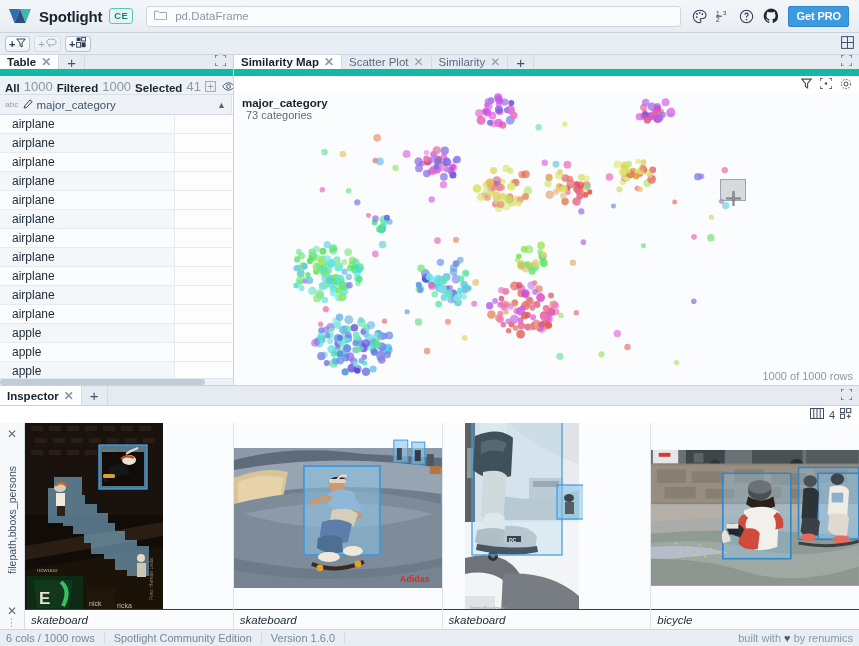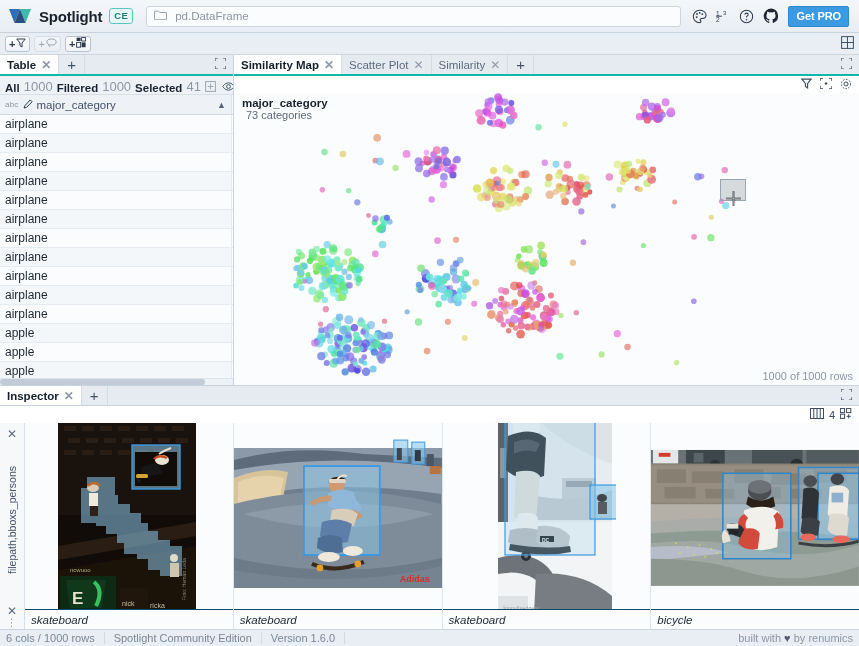--- a/index.html
+++ b/index.html
@@ -59,21 +59,21 @@
   .toolbar2 .spacer { flex:1 1 auto; }
   .grid-ic { color:#3b536b; cursor:pointer; }
 
   
   .body { flex: 1 1 auto; display:flex; flex-direction:column; overflow:hidden; }
   .upper { flex: 0 0 330px; display:flex; overflow:hidden; background:#fff; }
 
   .panel { display:flex; flex-direction:column; background:#fff; overflow:hidden; }
   .panel-tabs {
     height: 21px; flex: 0 0 21px; background:#e6ebf2;
-    border-bottom:2px solid #14b8a6; display:flex; align-items:stretch;
+    border-bottom:7px solid #14b8a6; display:flex; align-items:stretch;
     position:relative;
   }
   .tab {
     display:flex; align-items:center; gap:5px; padding: 0 7px;
     font-size:11.5px; color:#566personal; cursor:pointer; border-right:1px solid #d3dbe5;
     color:#5c6b7d;
   }
   .tab.active { background:#fff; font-weight:bold; color:#16202b; }
   .tab .x { color:#8d99a8; font-size:12px; line-height:1; }
   .tab-add {
@@ -102,21 +102,21 @@
     width: 232px; height:100%; display:flex; align-items:center; gap:4px;
     padding: 0 5px; border-right:1px solid #dde4ec; background:#eef2f7;
     font-size:11.5px; color:#43536a; cursor:pointer;
   }
   .col-cell .abc { font-size:8px; color:#8b97a6; letter-spacing:.2px; }
   .col-cell .nm { flex:1 1 auto; }
   .col-cell .caret { font-size:9px; color:#55657a; }
   .rows { flex:1 1 auto; overflow:hidden; position:relative; }
   .row { height: 19px; display:flex; border-bottom:1px solid #e6ebf1; }
   .row .cell {
-    width: 232px; padding: 0 5px; display:flex; align-items:center;
+    width: 175px; padding: 0 12px; display:flex; align-items:center;
     font-size:12px; color:#1e2936; border-right:1px solid #e6ebf1;
     background:#fbfcfd;
   }
   .row:nth-child(even) .cell { background:#f4f7fa; }
   .row .pad { flex:1 1 auto; background:#fdfdfe; }
   .hscroll {
     position:absolute; bottom:0; left:0; right:0; height:7px; background:#eef2f6;
     border-top:1px solid #dfe5ec;
   }
   .hscroll i { display:block; height:100%; width:88%; background:#c2ccd8; border-radius:4px; }
@@ -159,21 +159,21 @@
     writing-mode: vertical-rl; transform: rotate(180deg);
     font-size:10.5px; color:#43536a; white-space:nowrap;
   }
   .gut-bot { display:flex; flex-direction:column; align-items:center; gap:1px; padding-bottom:3px; }
   .gut-dots { font-size:10px; color:#8b97a6; letter-spacing:1px; line-height:.7; }
   .cells { flex:1 1 auto; display:flex; overflow:hidden; }
   .cellcol { flex:1 1 0; border-right:1px solid #dde4ec; display:flex; flex-direction:column;
      background:#fbfcfd; overflow:hidden; min-width:0; }
   .cellcol:last-child { border-right:none; }
   .img-wrap { flex:1 1 auto; position:relative; overflow:hidden; background:#fbfcfd;
-     display:flex; align-items:center; justify-content:center; }
+     display:flex; align-items:center; justify-content:flex-start; }
   .img-wrap svg { display:block; }
   .cap {
     height: 20px; flex:0 0 20px; border-top:1px solid #0c4a6e;
     display:flex; align-items:center; padding: 0 6px;
     font-size:11.5px; color:#1e2936; background:#fbfcfd;font-style:italic;
   }
 
   
   .status {
     height: 17px; flex:0 0 17px; background:#e9eef4; border-top:1px solid #ccd5e0;

